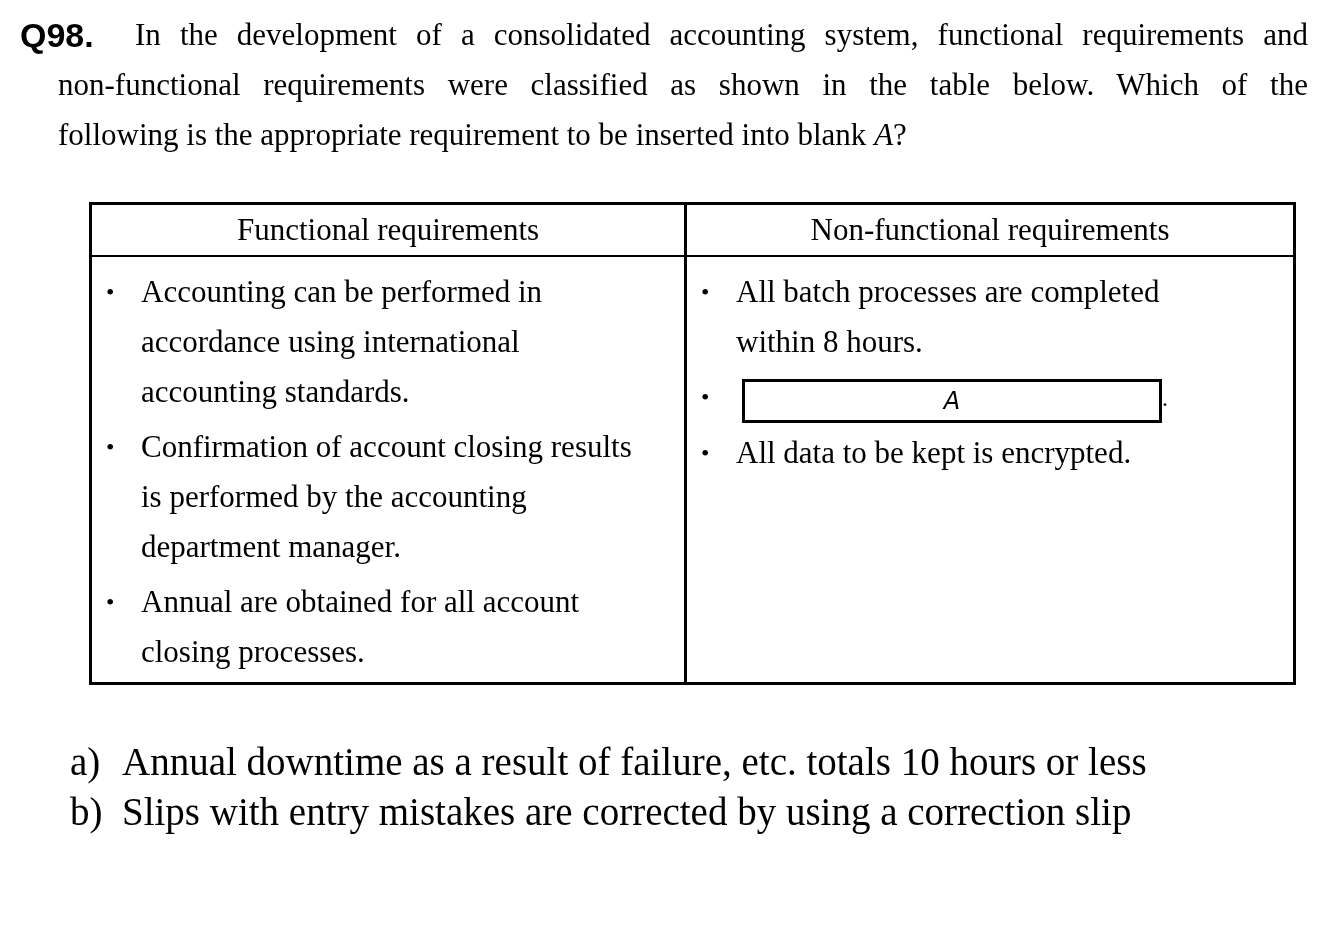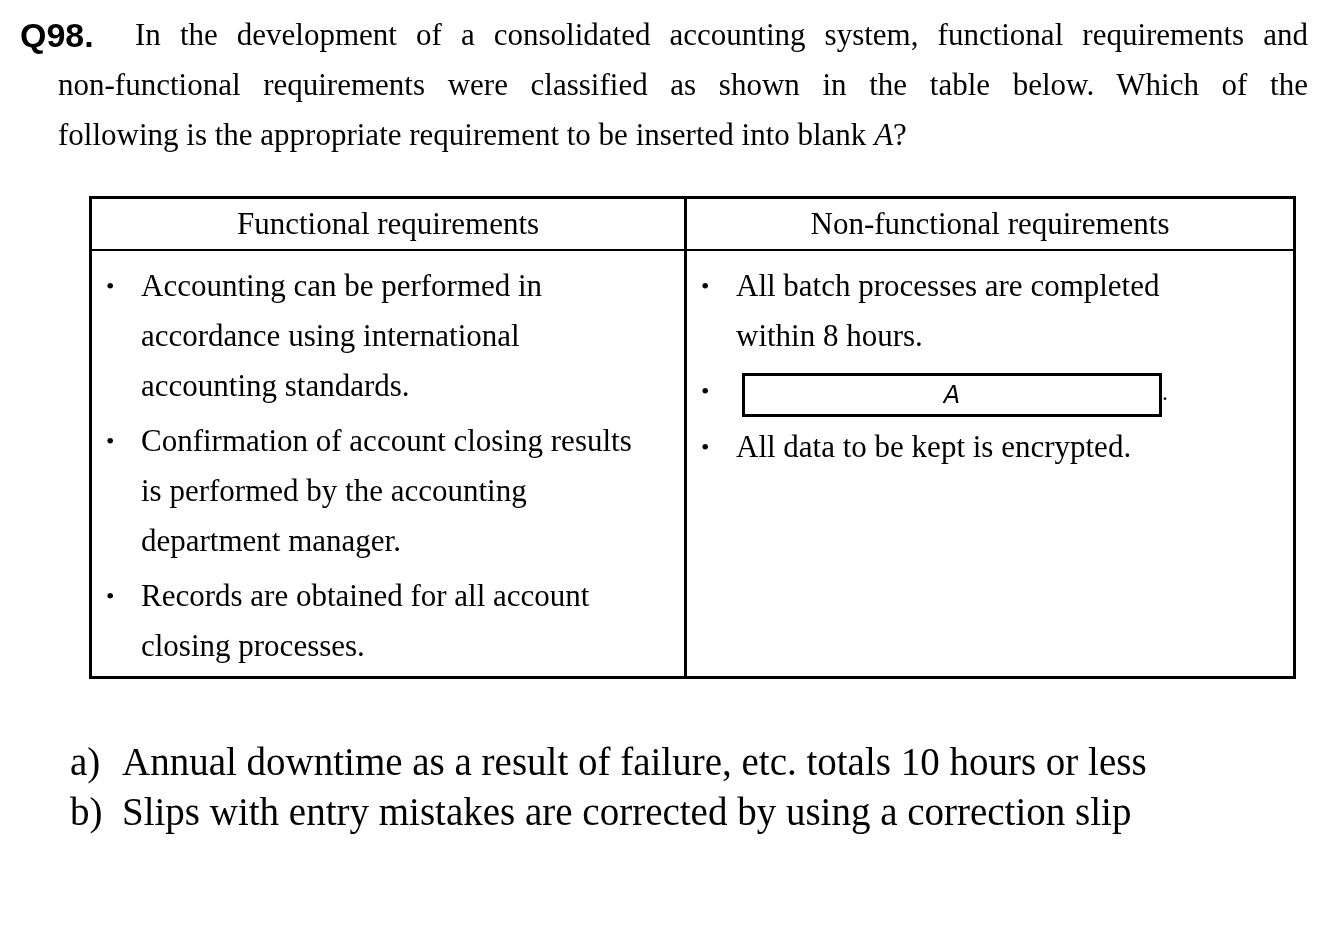--- a/index.html
+++ b/index.html
@@ -6,21 +6,21 @@
     body {
       width: 1329px; height: 950px; position: relative; overflow: hidden;
       font-family: "Liberation Serif", serif; color: #000;
     }
     .q-line { position: absolute; left: 58px; width: 1250px; font-size: 31px; line-height: 50px; text-align: justify; text-align-last: justify; white-space: nowrap; }
     .q-line.last { text-align: center; text-align-last: left; }
     .q-num { position: absolute; left: 20px; top: 10px; font-family: "Liberation Sans", sans-serif; font-weight: bold; font-size: 34px; line-height: 50px; }
     .italic { font-style: italic; }
 
     table.req {
-      position: absolute; left: 89px; top: 196px; width: 1207px; height: 475px;
+      position: absolute; left: 89px; top: 202px; width: 1207px; height: 475px;
       border-collapse: collapse; border: 3px solid #000;
       font-size: 31px;
     }
     table.req th { font-weight: normal; height: 50px; border: 2px solid #000; text-align: center; padding: 0; }
     table.req td { vertical-align: top; border: 2px solid #000; padding: 10px 0 0 0; }
     table.req th.left, table.req td.left { width: 592px; }
     table.req td.left { border-right: 3px solid #000; }
     table.req th.left { border-right: 3px solid #000; }
     ul.blist { list-style: none; margin: 0; padding: 0; }
     ul.blist li { position: relative; padding-left: 49px; line-height: 50px; margin-bottom: 5px; }
@@ -62,21 +62,21 @@
             <div>accounting standards.</div>
           </li>
           <li>
             <span class="bullet">•</span>
             <div>Confirmation of account closing results</div>
             <div>is performed by the accounting</div>
             <div>department manager.</div>
           </li>
           <li>
             <span class="bullet">•</span>
-            <div>Records are obtained for all account</div>
+            <div>Annual are obtained for all account</div>
             <div>closing processes.</div>
           </li>
         </ul>
       </td>
       <td>
         <ul class="blist">
           <li>
             <span class="bullet">•</span>
             <div>All batch processes are completed</div>
             <div>within 8 hours.</div>

